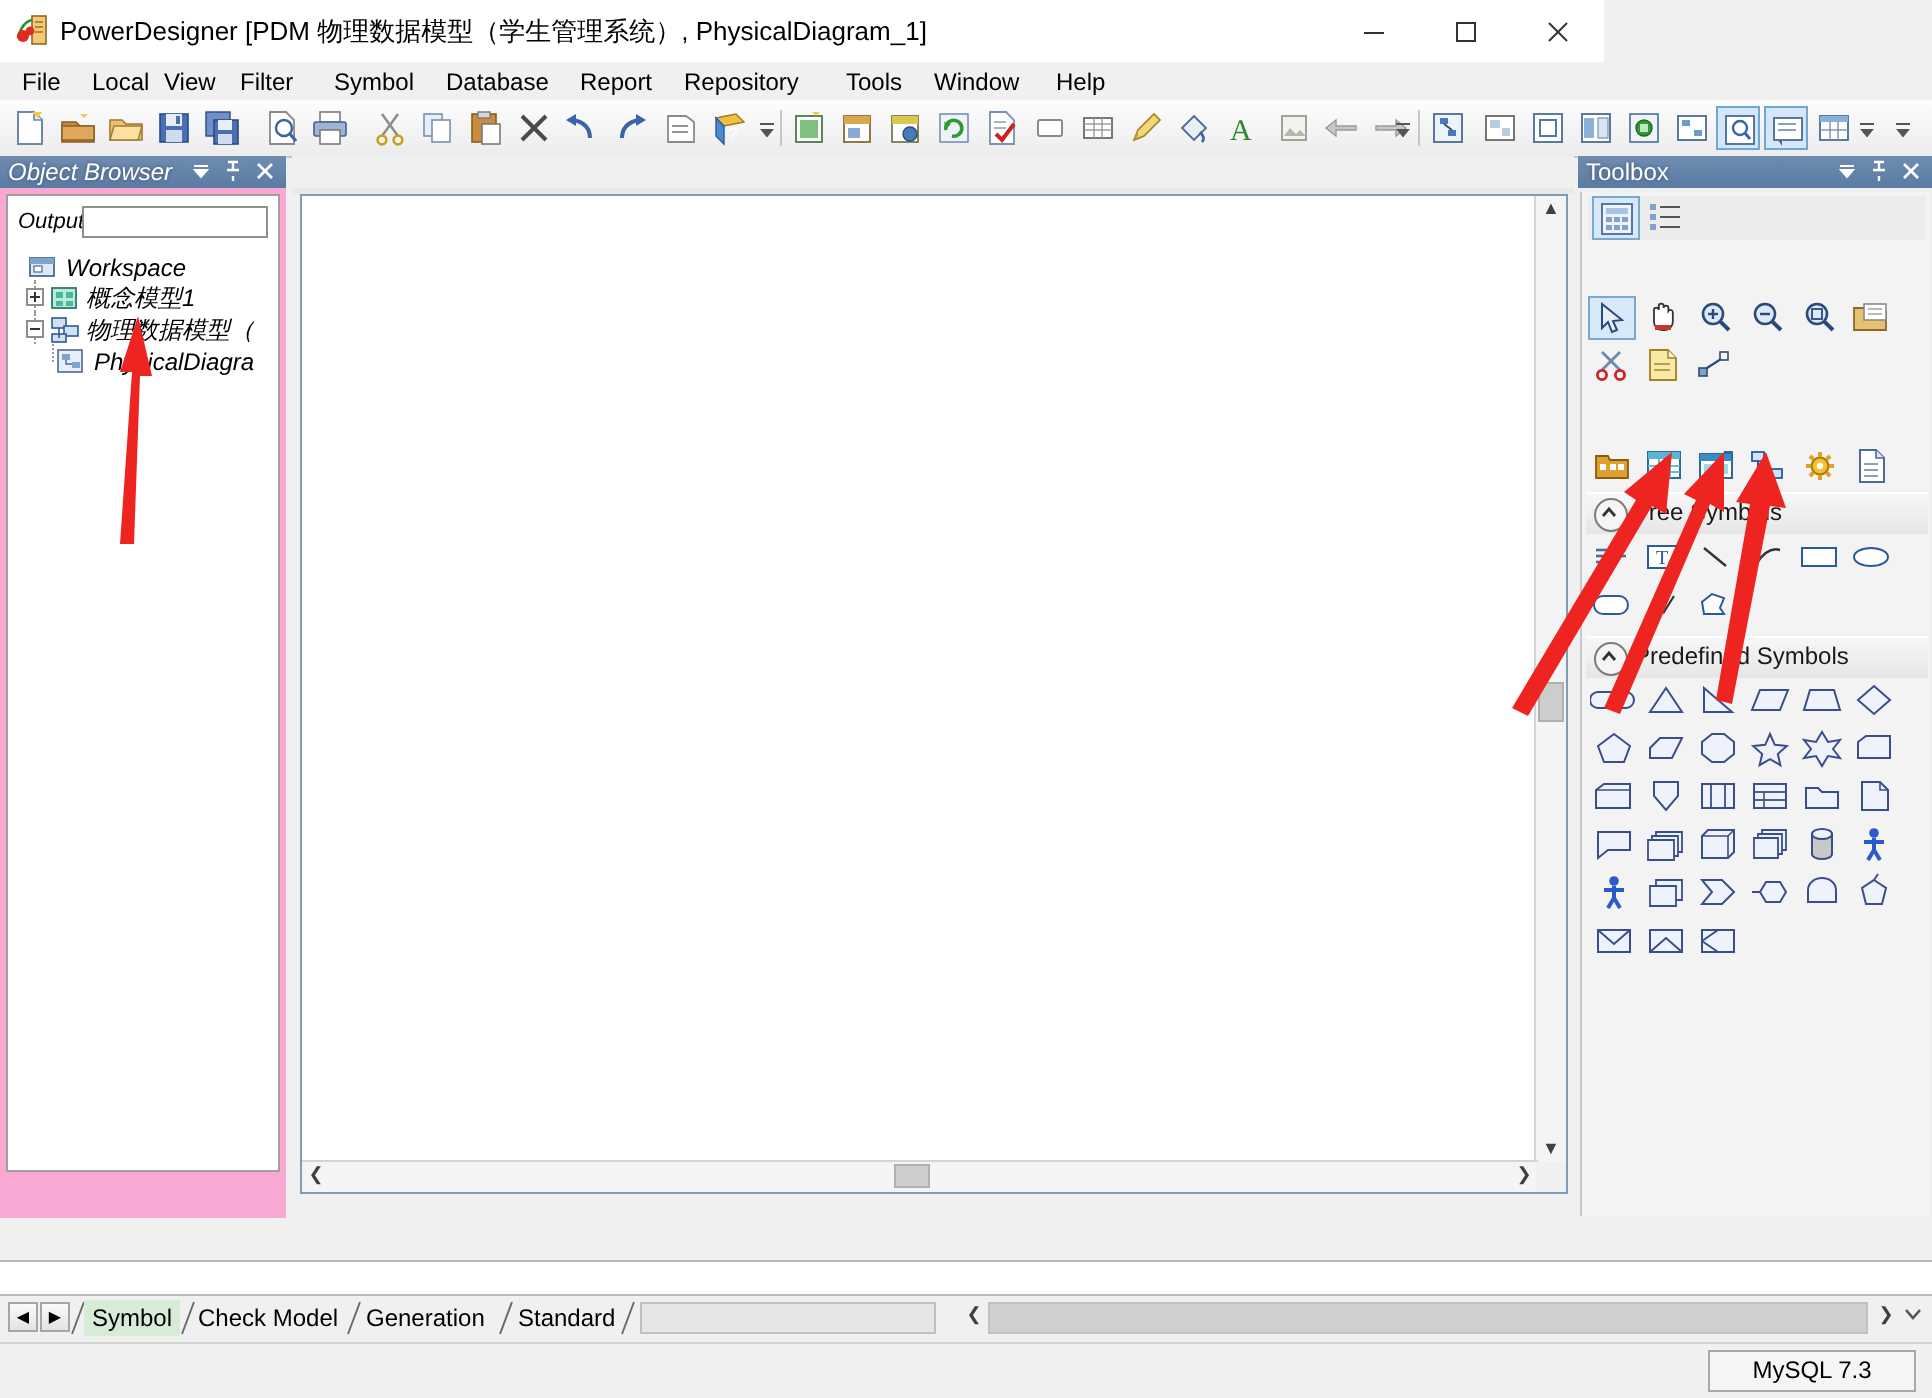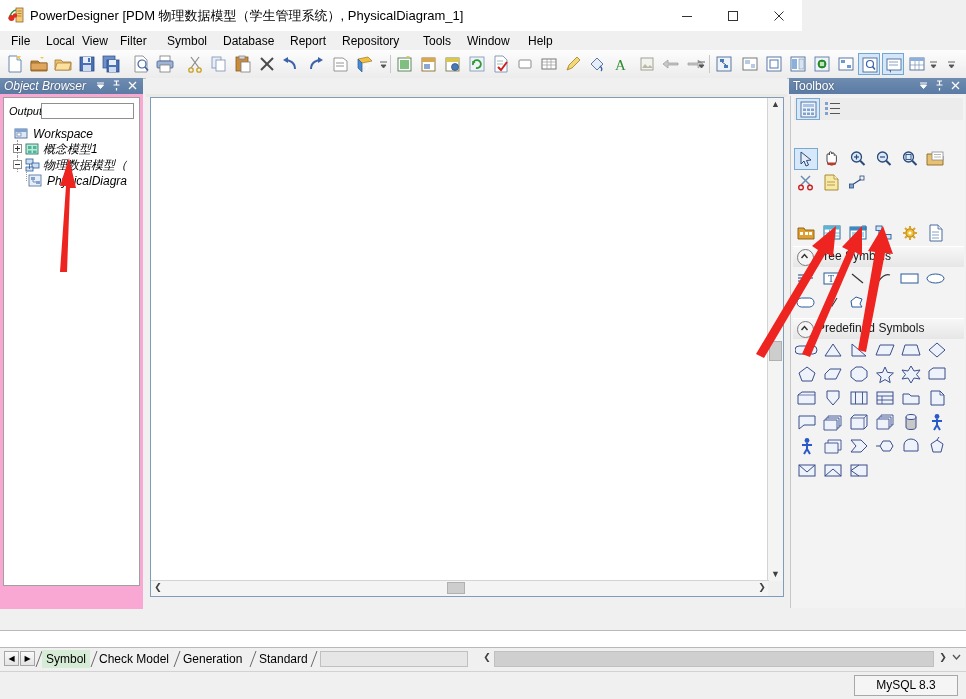--- a/index.html
+++ b/index.html
@@ -1051,21 +1051,21 @@
       <div class="sb-arrow" style="left:936px;top:2px;width:14px;height:16px;">❯</div>
       <div class="dk-btn" style="left:950px;top:1px">
         <svg width="13" height="13" viewBox="0 0 13 13">
           <path d="M3 5l3.5 4L10 5" stroke="#555" fill="none" stroke-width="1.3"></path>
         </svg>
       </div>
     </div>
   </div>
 
   <div class="status">
-    <div class="cell">MySQL 8.3</div>
+    <div class="cell">MySQL 7.3</div>
   </div>
 
   <svg class="arrows" viewBox="0 0 966 699">
 
     <g>
       <path d="M60 272 L66 186 L60 186 L69 158 L76 188 L70 188 L67 272 Z" fill="#ee2420"></path>
     </g>
 
     <g>
       <path d="M756 354 L818 250 L812 246 L836 226 L833 257 L826 253 L764 358 Z" fill="#ee2420"></path>

